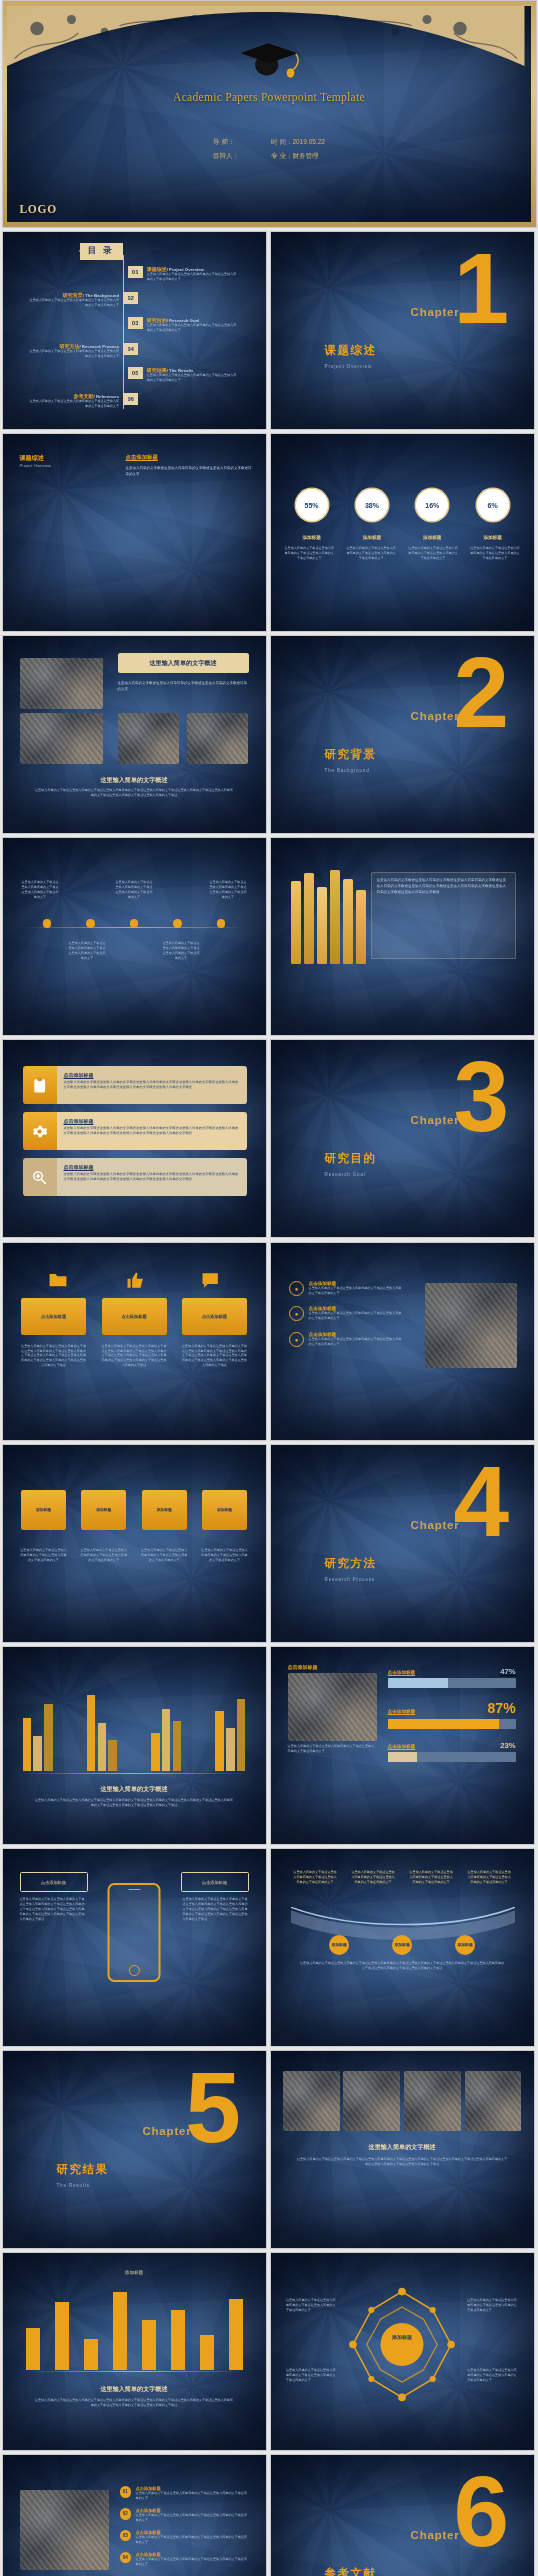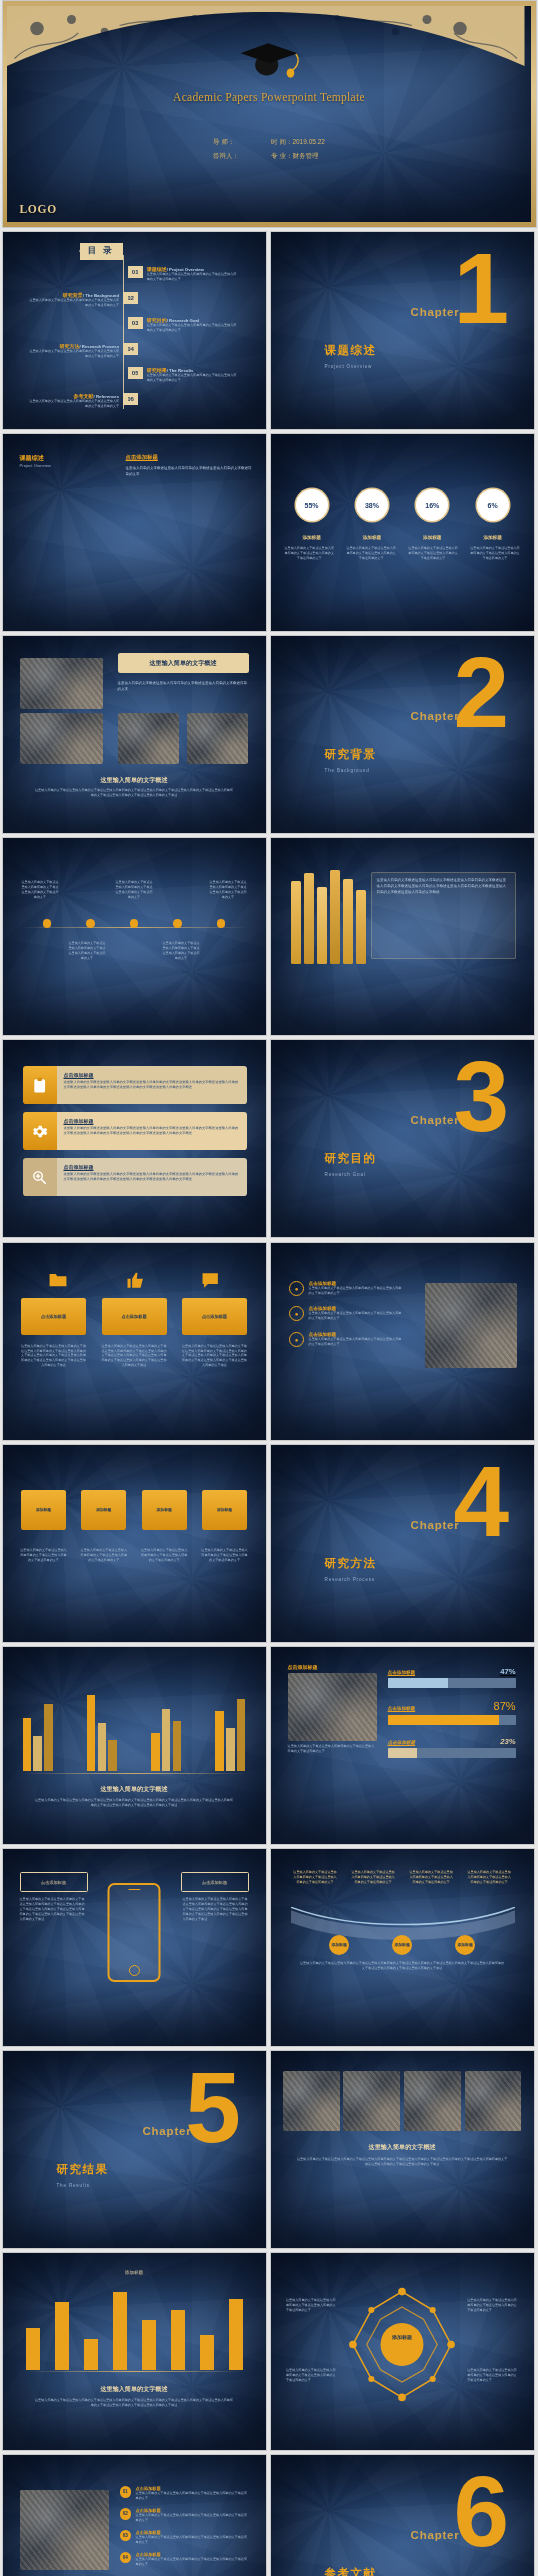--- a/index.html
+++ b/index.html
@@ -488,28 +488,28 @@
               <div style="font-size:4.6px;font-weight:bold;color:#eaa21c;text-decoration:underline;">点击添加标题</div>
               <div style="font-size:7.7px;font-weight:bold;color:#a8c7e0;">47%</div>
             </div>
             <div style="height:10px;background:#5e7696;border-radius:0.8px;overflow:hidden;">
               <div style="height:100%;width:47%;background:#a8c7e0;"></div>
             </div>
           </div>
           <div style="margin-bottom:12.3px;">
             <div style="display:flex;justify-content:space-between;align-items:baseline;margin-bottom:2.3px;">
               <div style="font-size:4.6px;font-weight:bold;color:#eaa21c;text-decoration:underline;">点击添加标题</div>
-              <div style="font-size:11px;font-weight:normal;color:#efa51c;">87%</div>
+              <div style="font-size:14px;font-weight:bold;color:#efa51c;">87%</div>
             </div>
             <div style="height:10px;background:#5e7696;border-radius:0.8px;overflow:hidden;">
               <div style="height:100%;width:87%;background:#efa51c;"></div>
             </div>
           </div>
           <div style="margin-bottom:12.3px;">
-            <div style="display:flex;justify-content:space-between;align-items:baseline;margin-bottom:2.3px;font-style:italic;">
+            <div style="display:flex;justify-content:space-between;align-items:baseline;margin-bottom:2.3px;">
               <div style="font-size:4.6px;font-weight:bold;color:#eaa21c;text-decoration:underline;">点击添加标题</div>
               <div style="font-size:7.7px;font-weight:bold;color:#ddc9a0;">23%</div>
             </div>
             <div style="height:10px;background:#5e7696;border-radius:0.8px;overflow:hidden;">
               <div style="height:100%;width:23%;background:#ddc9a0;"></div>
             </div>
           </div>
         </div>
     </div>
   </div>

